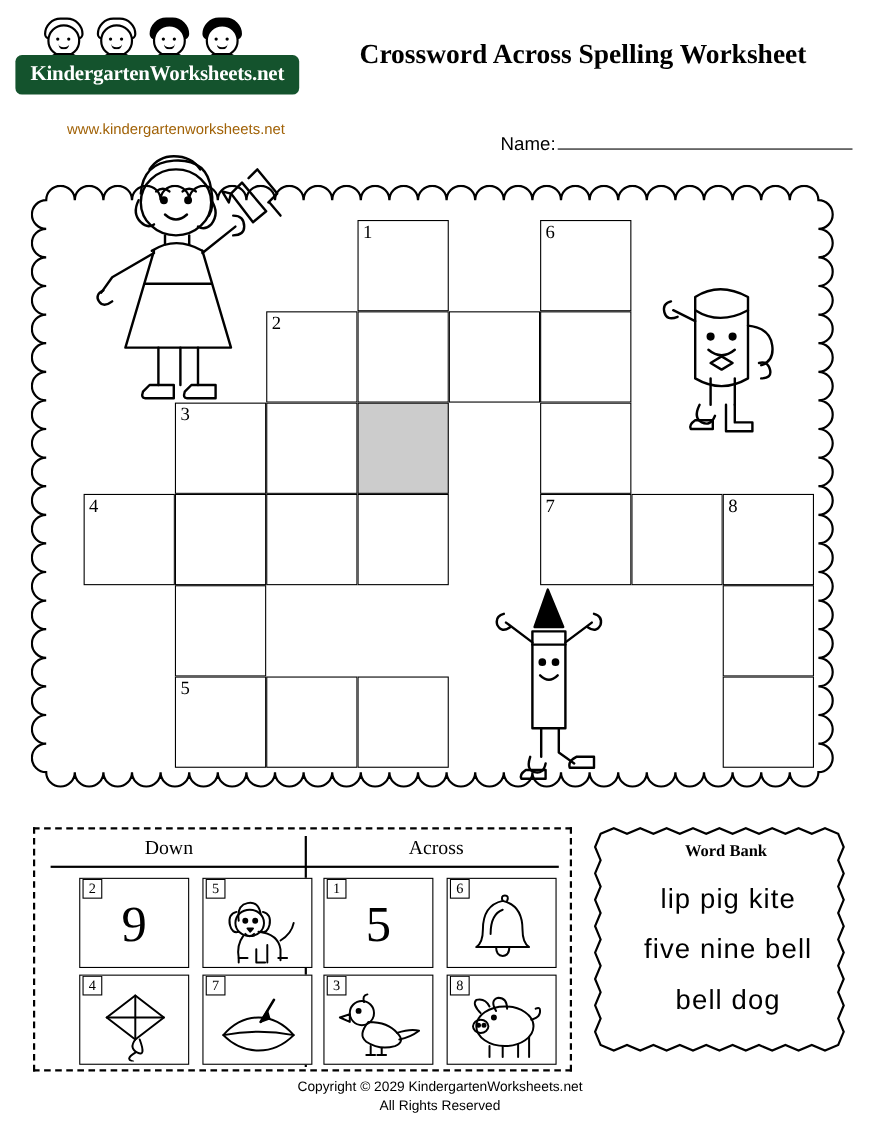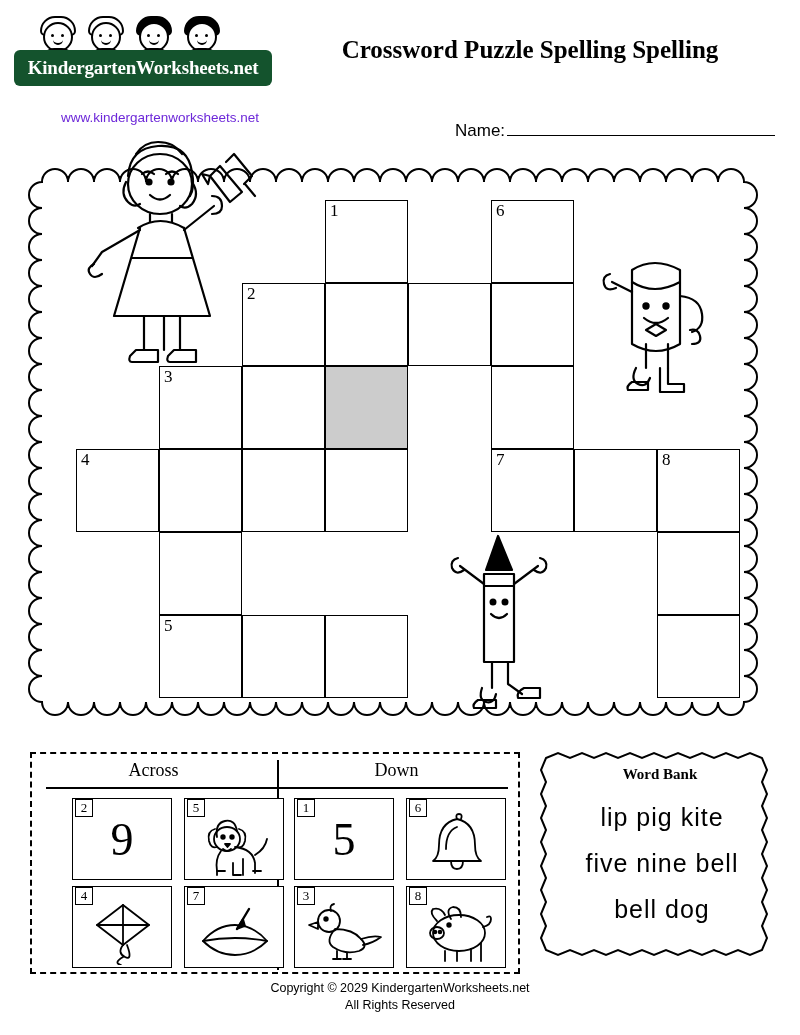--- a/index.html
+++ b/index.html
@@ -45,21 +45,21 @@
     position: absolute; left: 0; top: 36px; width: 258px; height: 36px;
     background: #14532d; border-radius: 6px;
     display: flex; align-items: center; justify-content: center;
   }
   .logo-band-text {
     color: #fff; font-family: "Liberation Serif", serif; font-weight: bold;
     font-size: 19px; letter-spacing: -0.2px; white-space: nowrap;
   }
   .site-url {
     position: absolute; left: 30px; top: 110px; width: 260px;
-    font-family: "Liberation Sans", sans-serif; font-size: 13.5px; color: #6d28d9;
+    font-family: "Liberation Sans", sans-serif; font-size: 13.5px; color: #a16207;
     text-align: center;
   }
   .title {
     position: absolute; left: 272px; top: 36px; width: 516px;
     font-family: "Liberation Serif", serif; font-size: 25px; font-weight: bold;
     text-align: center; white-space: nowrap;
   }
   .name-row {
     position: absolute; left: 455px; top: 120px; width: 320px;
     font-family: "Liberation Sans", sans-serif; font-size: 17px;
@@ -182,21 +182,21 @@
           <div class="body"></div>
       </div>
     </div>
     <div class="logo-band">
       <span class="logo-band-text">KindergartenWorksheets.net</span>
     </div>
   </div>
 
   <div class="site-url">www.kindergartenworksheets.net</div>
 
-  <div class="title">Crossword Puzzle Spelling Spelling</div>
+  <div class="title">Crossword Across Spelling Worksheet</div>
 
   <div class="name-row">
     <span class="name-label">Name:</span>
     <span class="name-line"></span>
   </div>
 
   <div class="puzzle-frame">
     <svg width="744" height="568" viewBox="0 0 744 568" xmlns="http://www.w3.org/2000/svg">
       <path id="scallop" fill="none" stroke="#000" stroke-width="2" d="M14,14
            h0
@@ -354,22 +354,22 @@
     <div class="cell" style="left:83px; top:415px;">
         <span class="num">5</span>
       </div>
     <div class="cell" style="left:166px; top:415px;"></div>
     <div class="cell" style="left:249px; top:415px;"></div>
     <div class="cell" style="left:581px; top:415px;"></div>
   </div>
 
   <div class="clue-panel">
     <div class="clue-heads">
+      <div>Down</div>
       <div>Across</div>
-      <div>Down</div>
     </div>
     <div class="clue-rule"></div>
     <div class="clue-divider"></div>
 
     <div class="clue-cell" style="left:40px; top:44px;">
       <span class="cnum">2</span>
       <span class="bignum">9</span>
     </div>
 
     <div class="clue-cell" style="left:152px; top:44px;">

